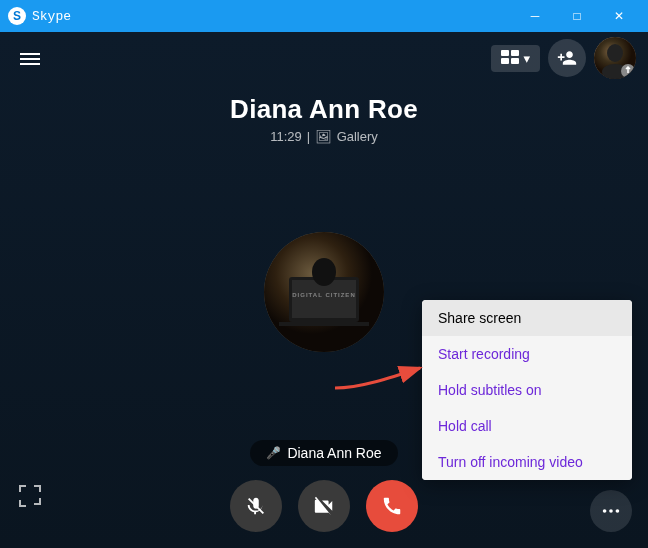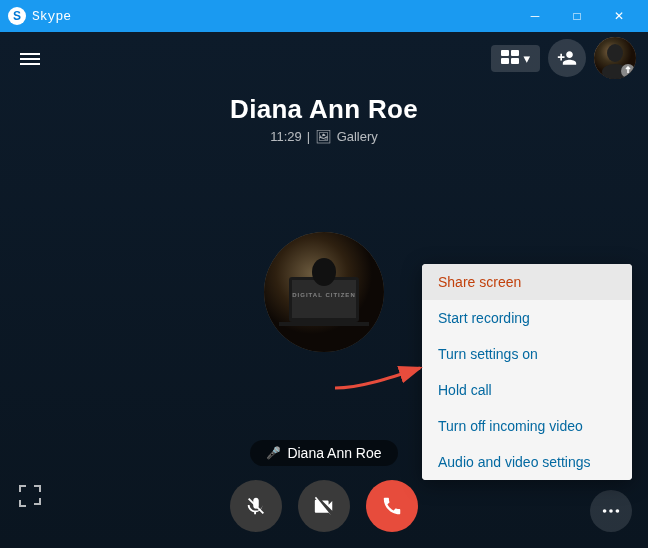--- a/index.html
+++ b/index.html
@@ -291,34 +291,34 @@
       border-radius: 4px;
       overflow: hidden;
       min-width: 210px;
       box-shadow: 0 4px 20px rgba(0,0,0,0.4);
       z-index: 200;
     }
 
     .menu-item {
       padding: 10px 16px;
       font-size: 14px;
-      color: #c2410c;
+      color: #000000;
       cursor: pointer;
       background: #f5f5f5;
       display: flex;
       align-items: center;
     }
 
     .menu-item.highlighted {
       background: #e8e8e8;
       font-weight: 500;
     }
 
     .menu-item.blue {
-      color: #0369a1;
+      color: #6d28d9;
     }
 
     
     #arrow-container {
       position: absolute;
       right: 226px;
       bottom: 145px;
       z-index: 300;
     }
   </style>
@@ -493,26 +493,23 @@
   </div>
 
   <div id="dropdown-menu">
     <div class="menu-item highlighted">
       <span>Share screen</span>
     </div>
     <div class="menu-item blue">
       <span>Start recording</span>
     </div>
     <div class="menu-item blue">
-      <span>Turn settings on</span>
+      <span>Hold subtitles on</span>
     </div>
     <div class="menu-item blue">
       <span>Hold call</span>
     </div>
     <div class="menu-item blue">
       <span>Turn off incoming video</span>
     </div>
-    <div class="menu-item blue">
-      <span>Audio and video settings</span>
-    </div>
   </div>
 
 </div>
 
 </body></html>

